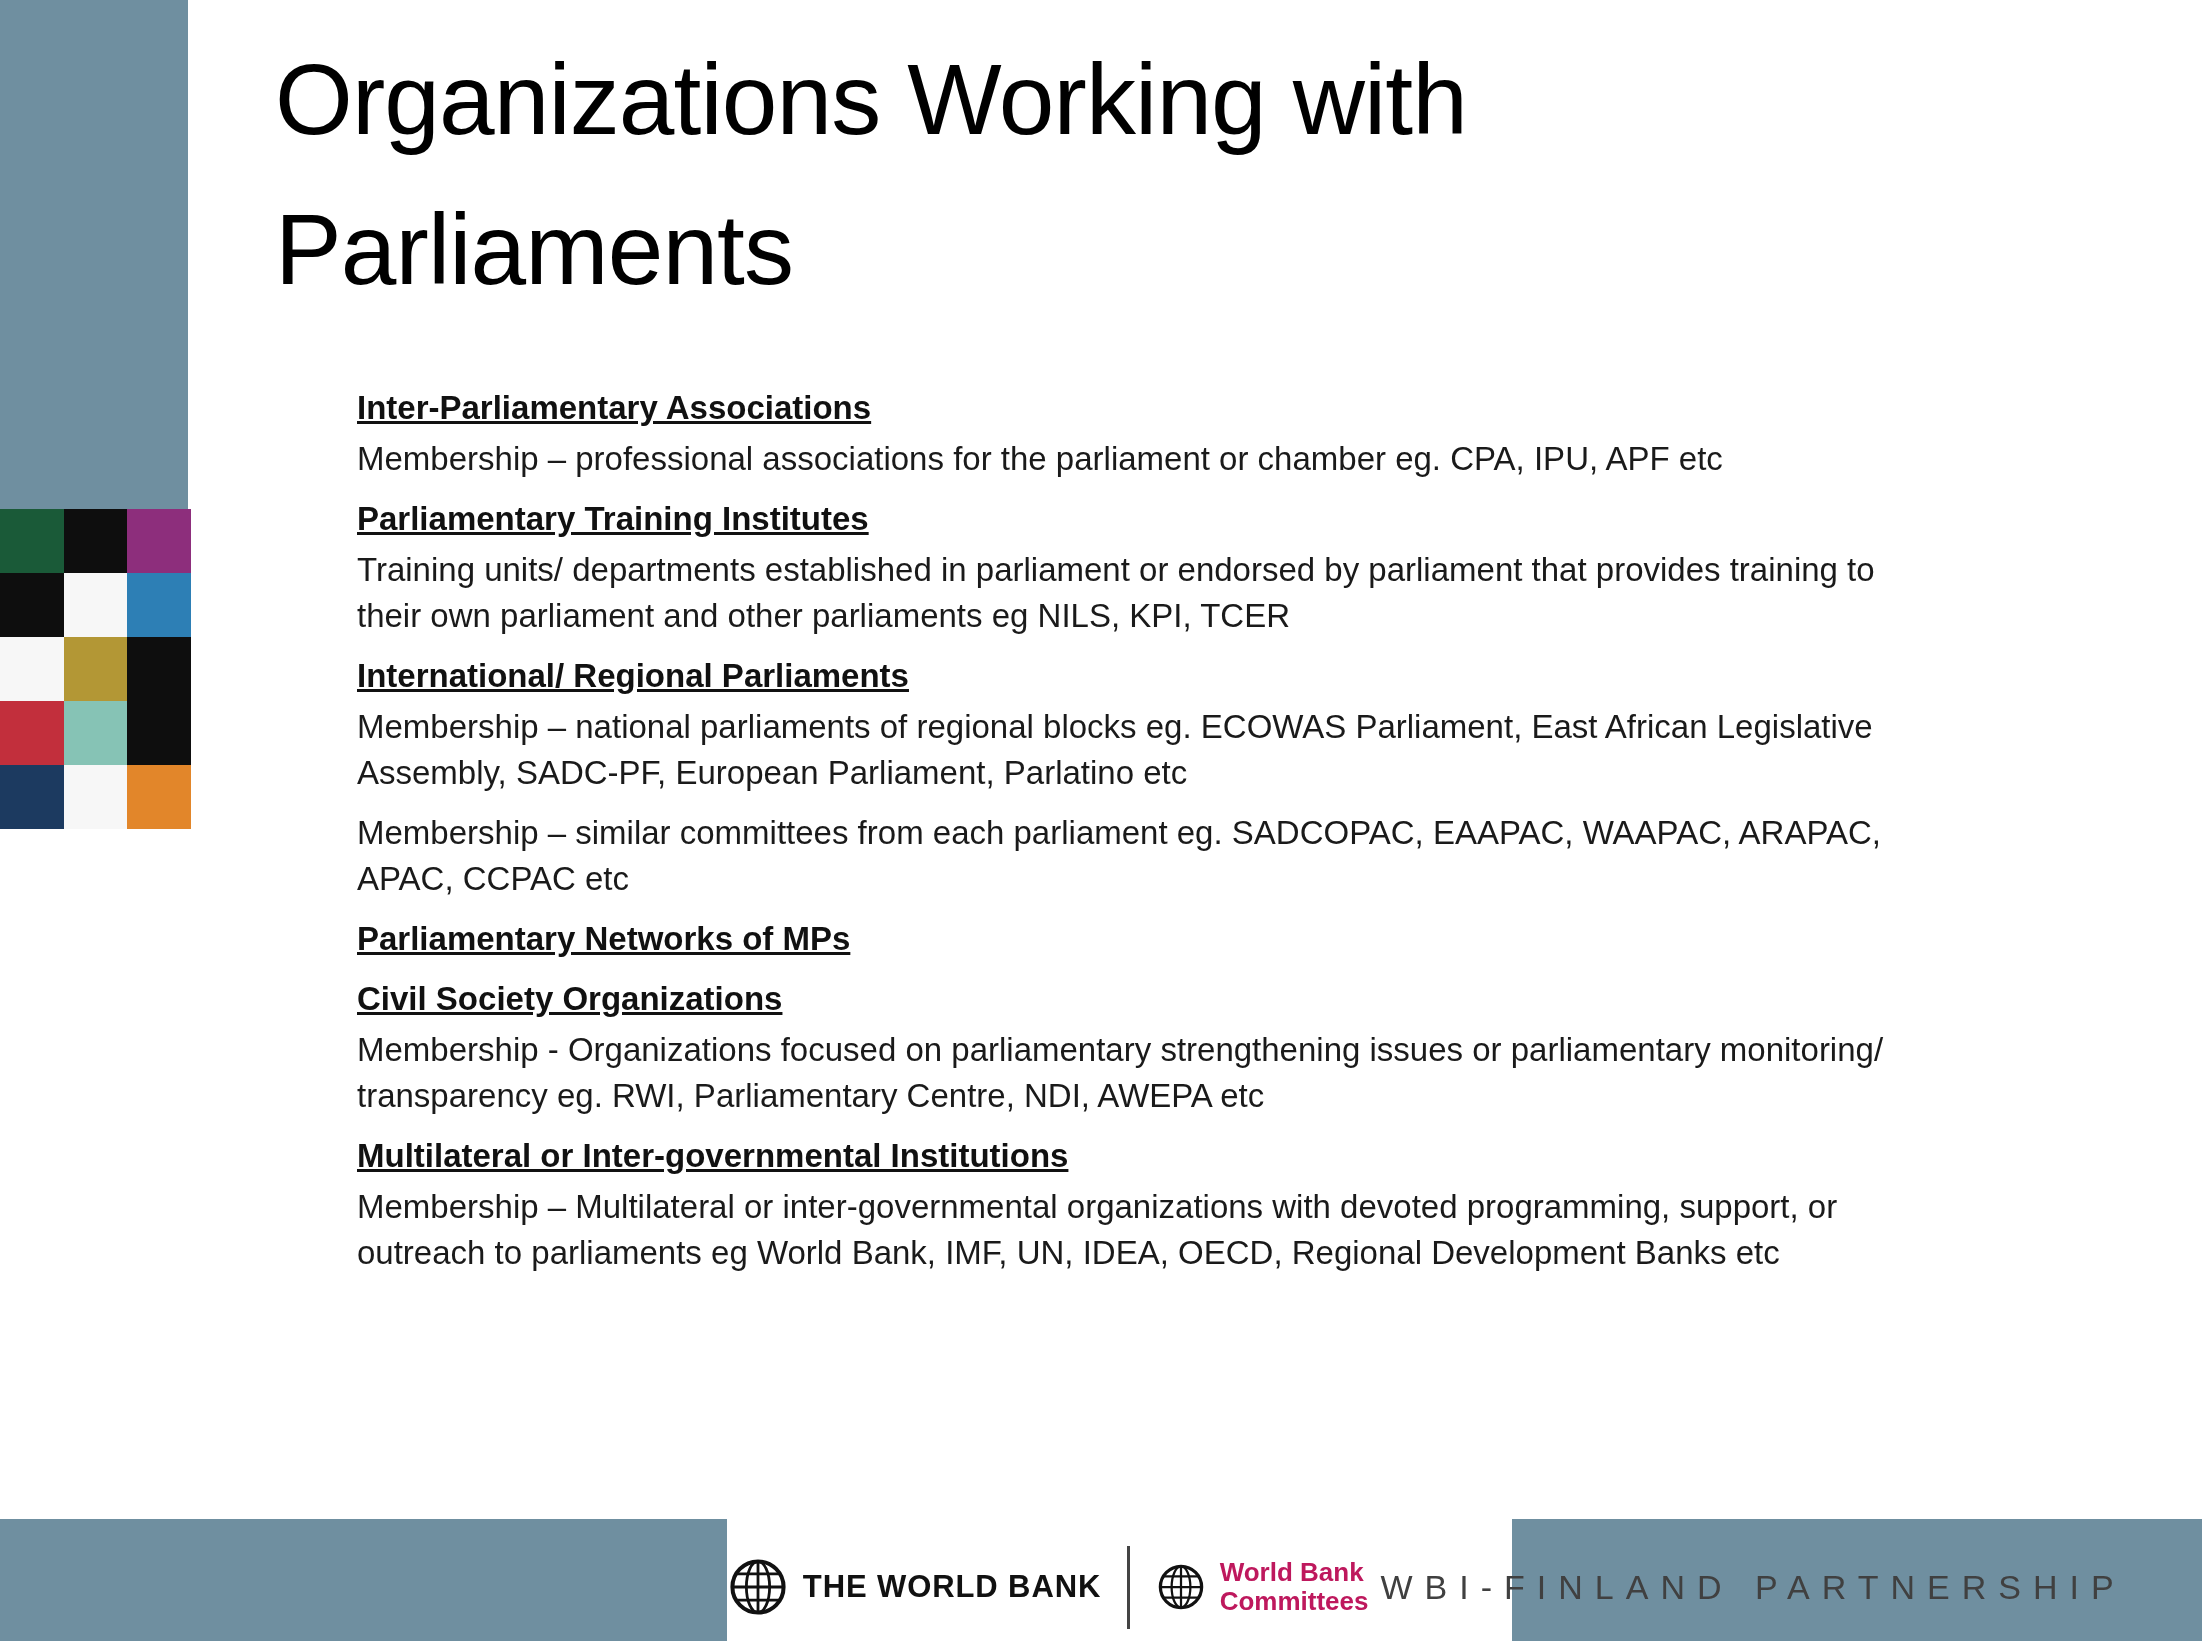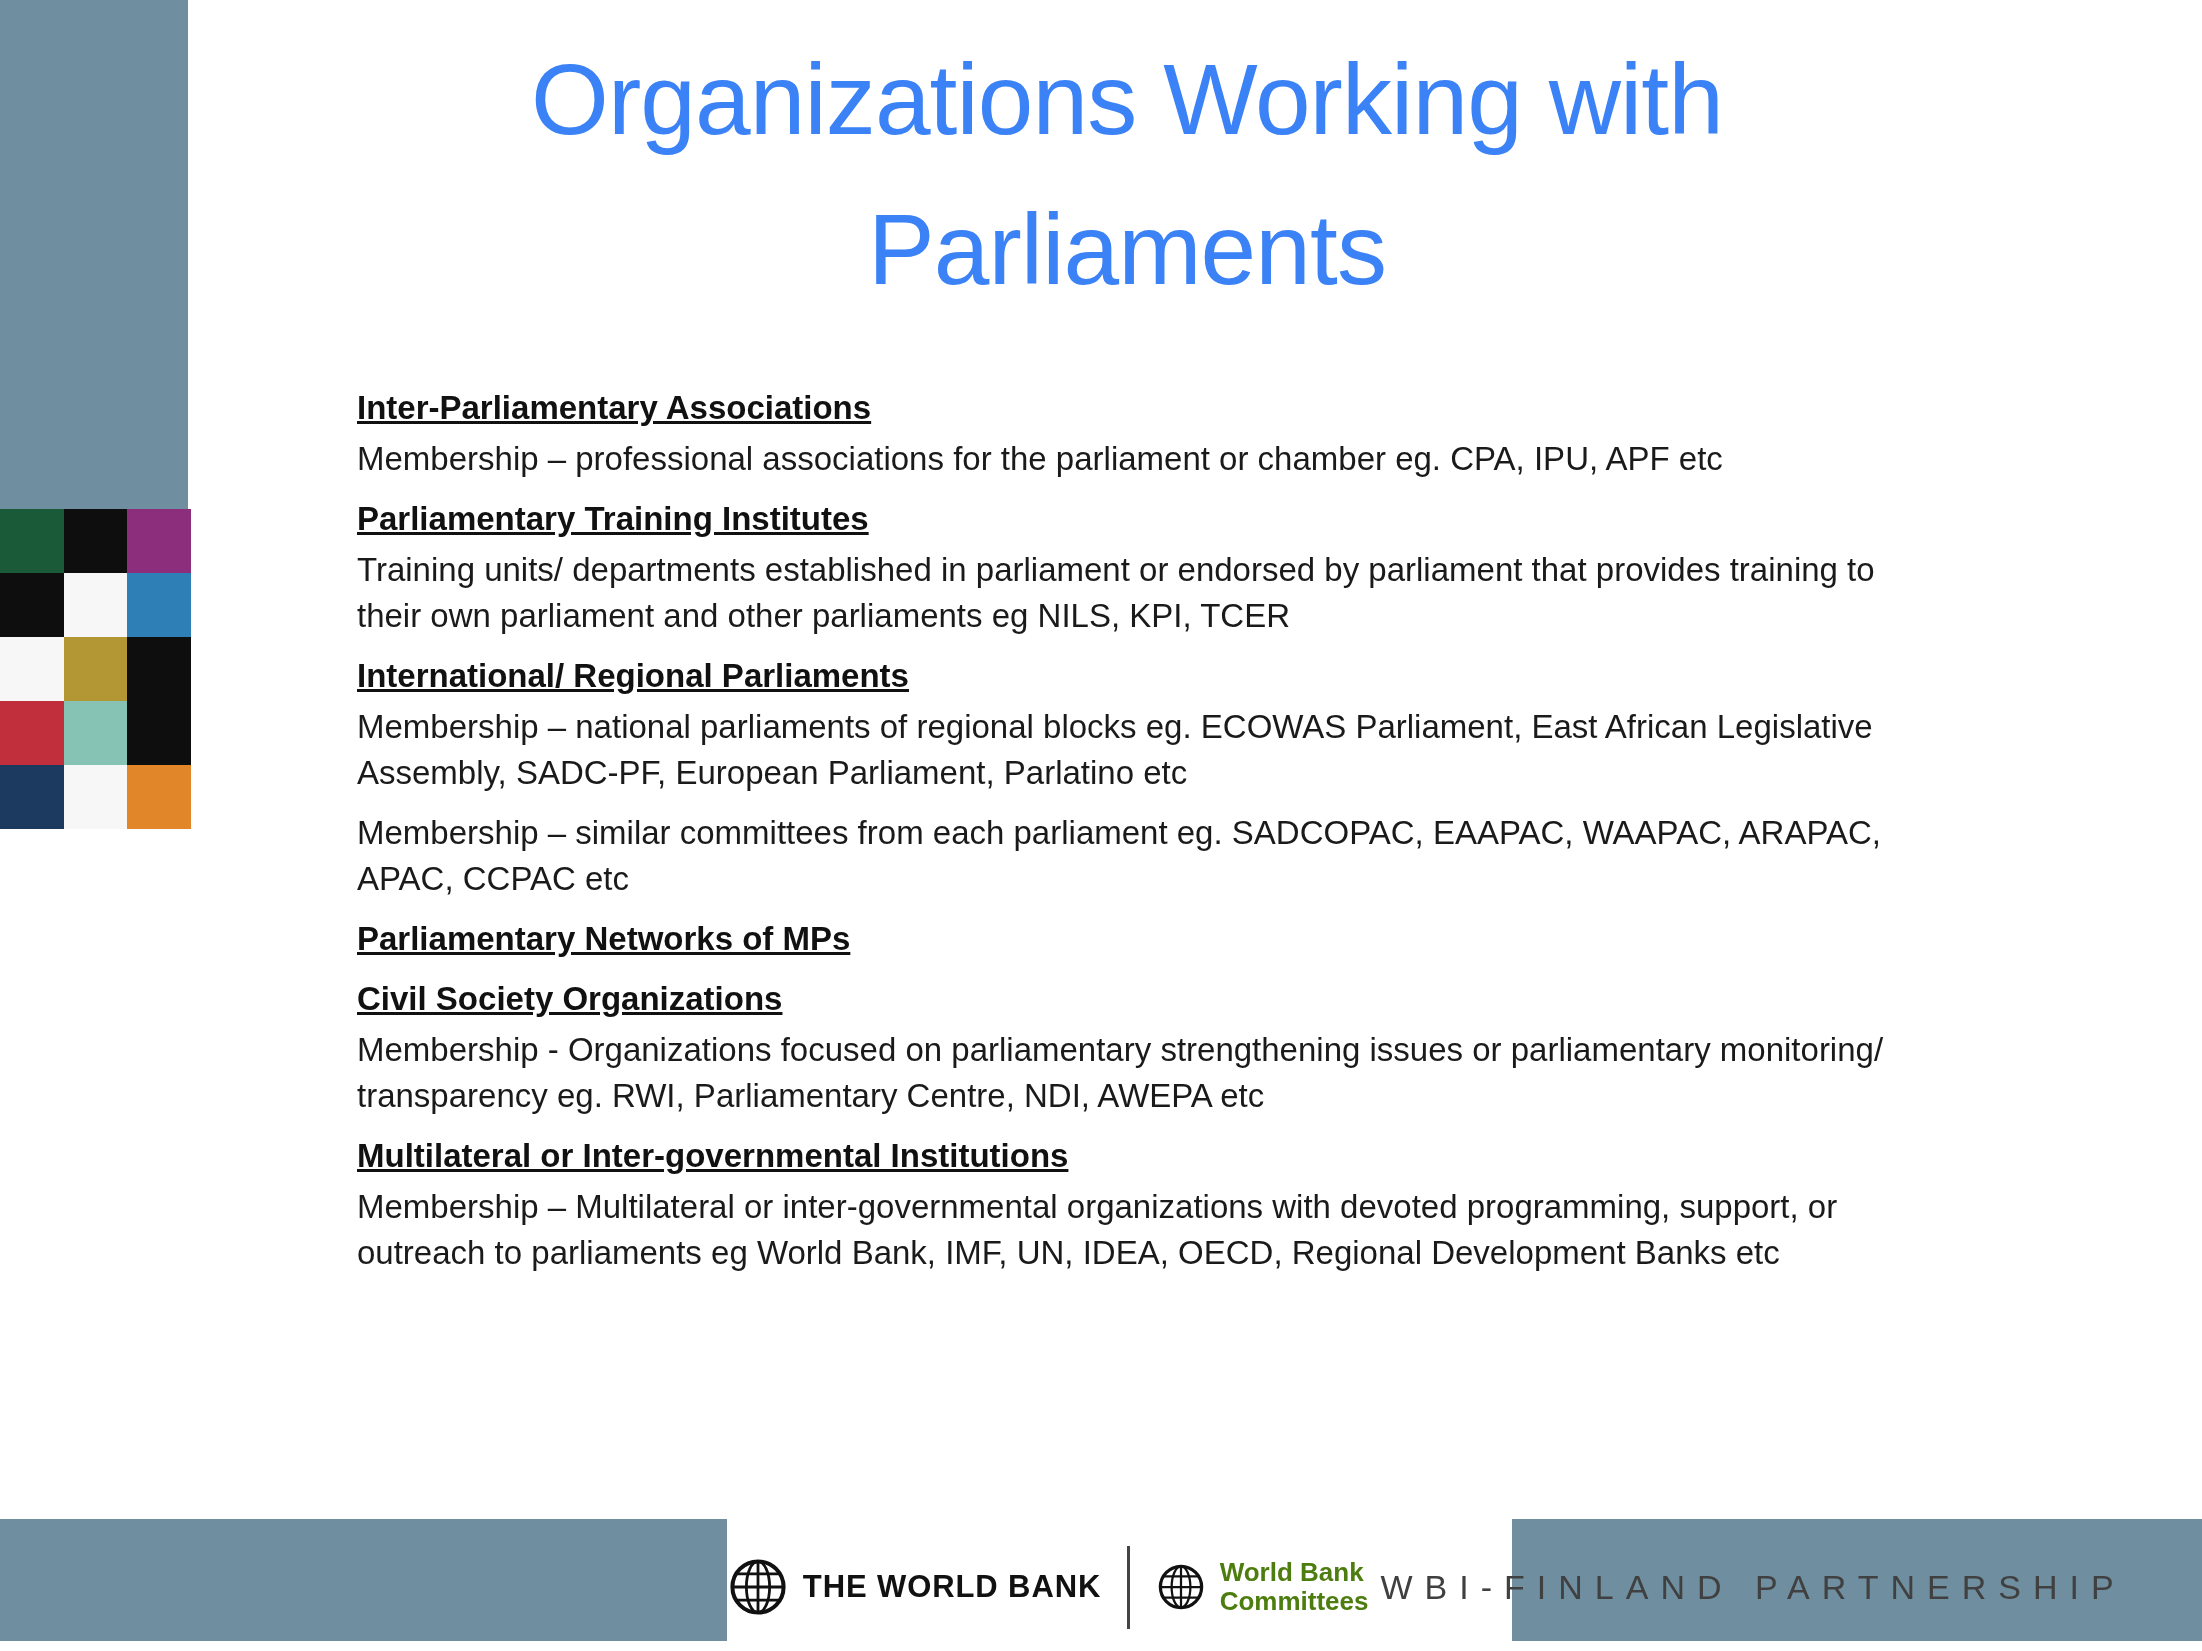--- a/index.html
+++ b/index.html
@@ -29,22 +29,21 @@
     grid-template-columns: repeat(3, 1fr);
     grid-auto-rows: 64px;
   }
   .mosaic-cell { width: 100%; height: 64px; }
 
   
   .title {
     position: absolute;
     left: 275px; top: 24px;
     width: 1704px;
-    text-align: center;
-    color: #3b82f6;
+    color: #000000;
     font-size: 100px;
     line-height: 1.5;
     font-weight: 400;
     letter-spacing: -0.9px;
   }
 
   
   .content {
     position: absolute;
     left: 357px; top: 385px;
@@ -99,21 +98,21 @@
   .wb-logo-text {
     font-size: 31px;
     font-weight: 700;
     color: #111111;
     letter-spacing: 0.9px;
     white-space: nowrap;
   }
   .wbi-logo-text {
     font-size: 26px;
     font-weight: 700;
-    color: #4d7c0f;
+    color: #be185d;
     line-height: 1.15;
   }
   .logo-divider {
     width: 2.6px; height: 83px;
     background: #444444;
   }
   .partnership {
     font-size: 34px;
     letter-spacing: 12px;
     color: #404040;

